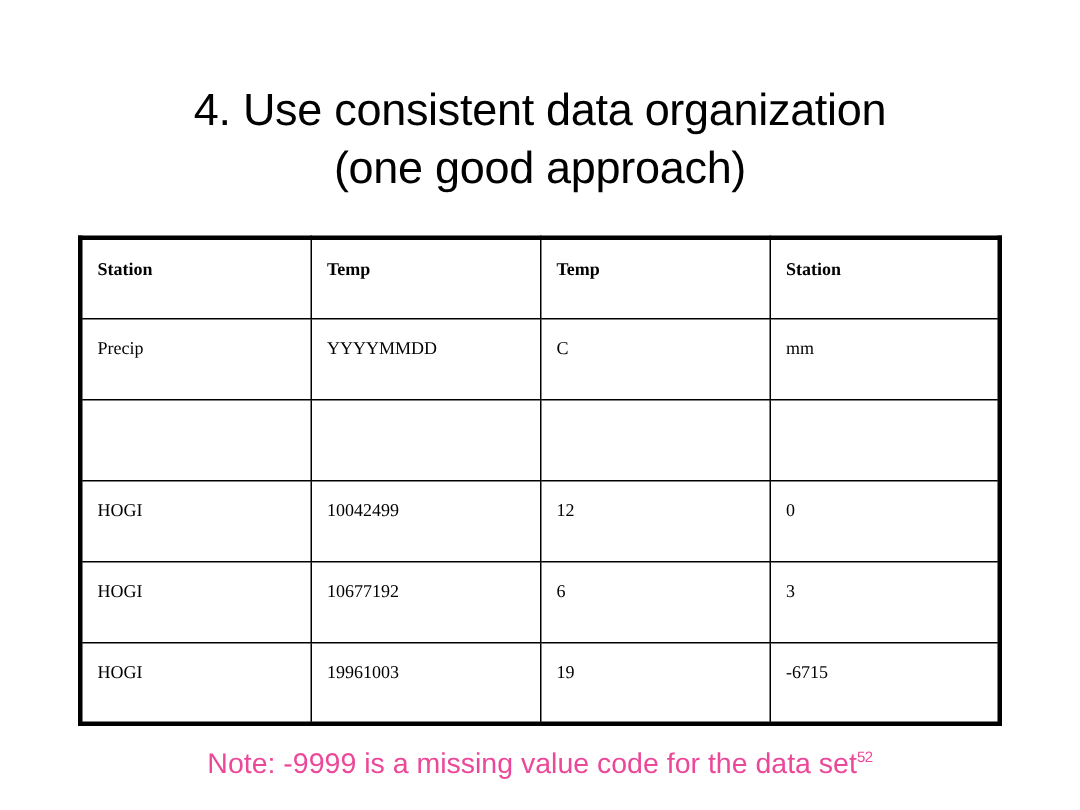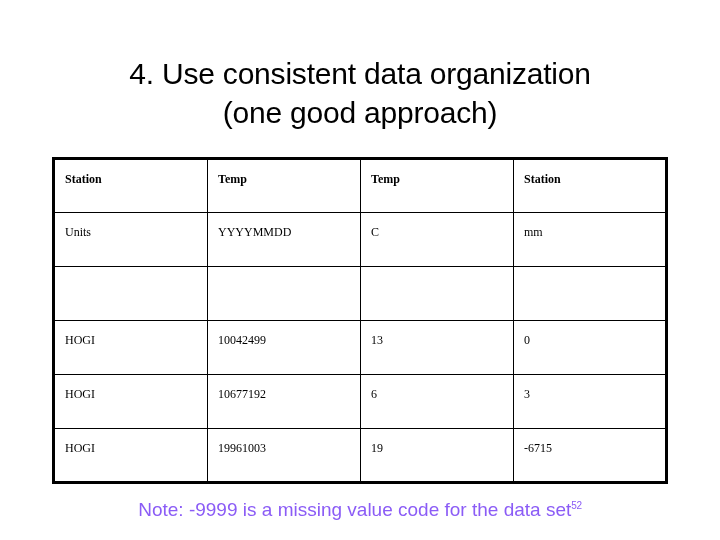--- a/index.html
+++ b/index.html
@@ -89,21 +89,21 @@
   
   .footer-note {
     position: absolute;
     left: 36px;
     top: 493px;
     width: 648px;
     text-align: center;
     font-family: "Liberation Sans", sans-serif;
     font-size: 19px;
     line-height: 26px;
-    color: #8b5cf6;
+    color: #ec4899;
     white-space: nowrap;
   }
   .footer-note .slide-number {
     font-size: 10px;
     vertical-align: 7px;
     letter-spacing: -0.3px;
   }
 </style>
 </head>
 <body>
@@ -126,35 +126,35 @@
       <thead>
         <tr>
           <th>Station</th>
           <th>Temp</th>
           <th>Temp</th>
           <th>Station</th>
         </tr>
       </thead>
       <tbody>
         <tr class="units-row">
-          <td>Units</td>
+          <td>Precip</td>
           <td>YYYYMMDD</td>
           <td>C</td>
           <td>mm</td>
         </tr>
         <tr class="spacer-row">
           <td></td>
           <td></td>
           <td></td>
           <td></td>
         </tr>
         <tr>
           <td>HOGI</td>
           <td>10042499</td>
-          <td>13</td>
+          <td>12</td>
           <td>0</td>
         </tr>
         <tr>
           <td>HOGI</td>
           <td>10677192</td>
           <td>6</td>
           <td>3</td>
         </tr>
         <tr>
           <td>HOGI</td>

